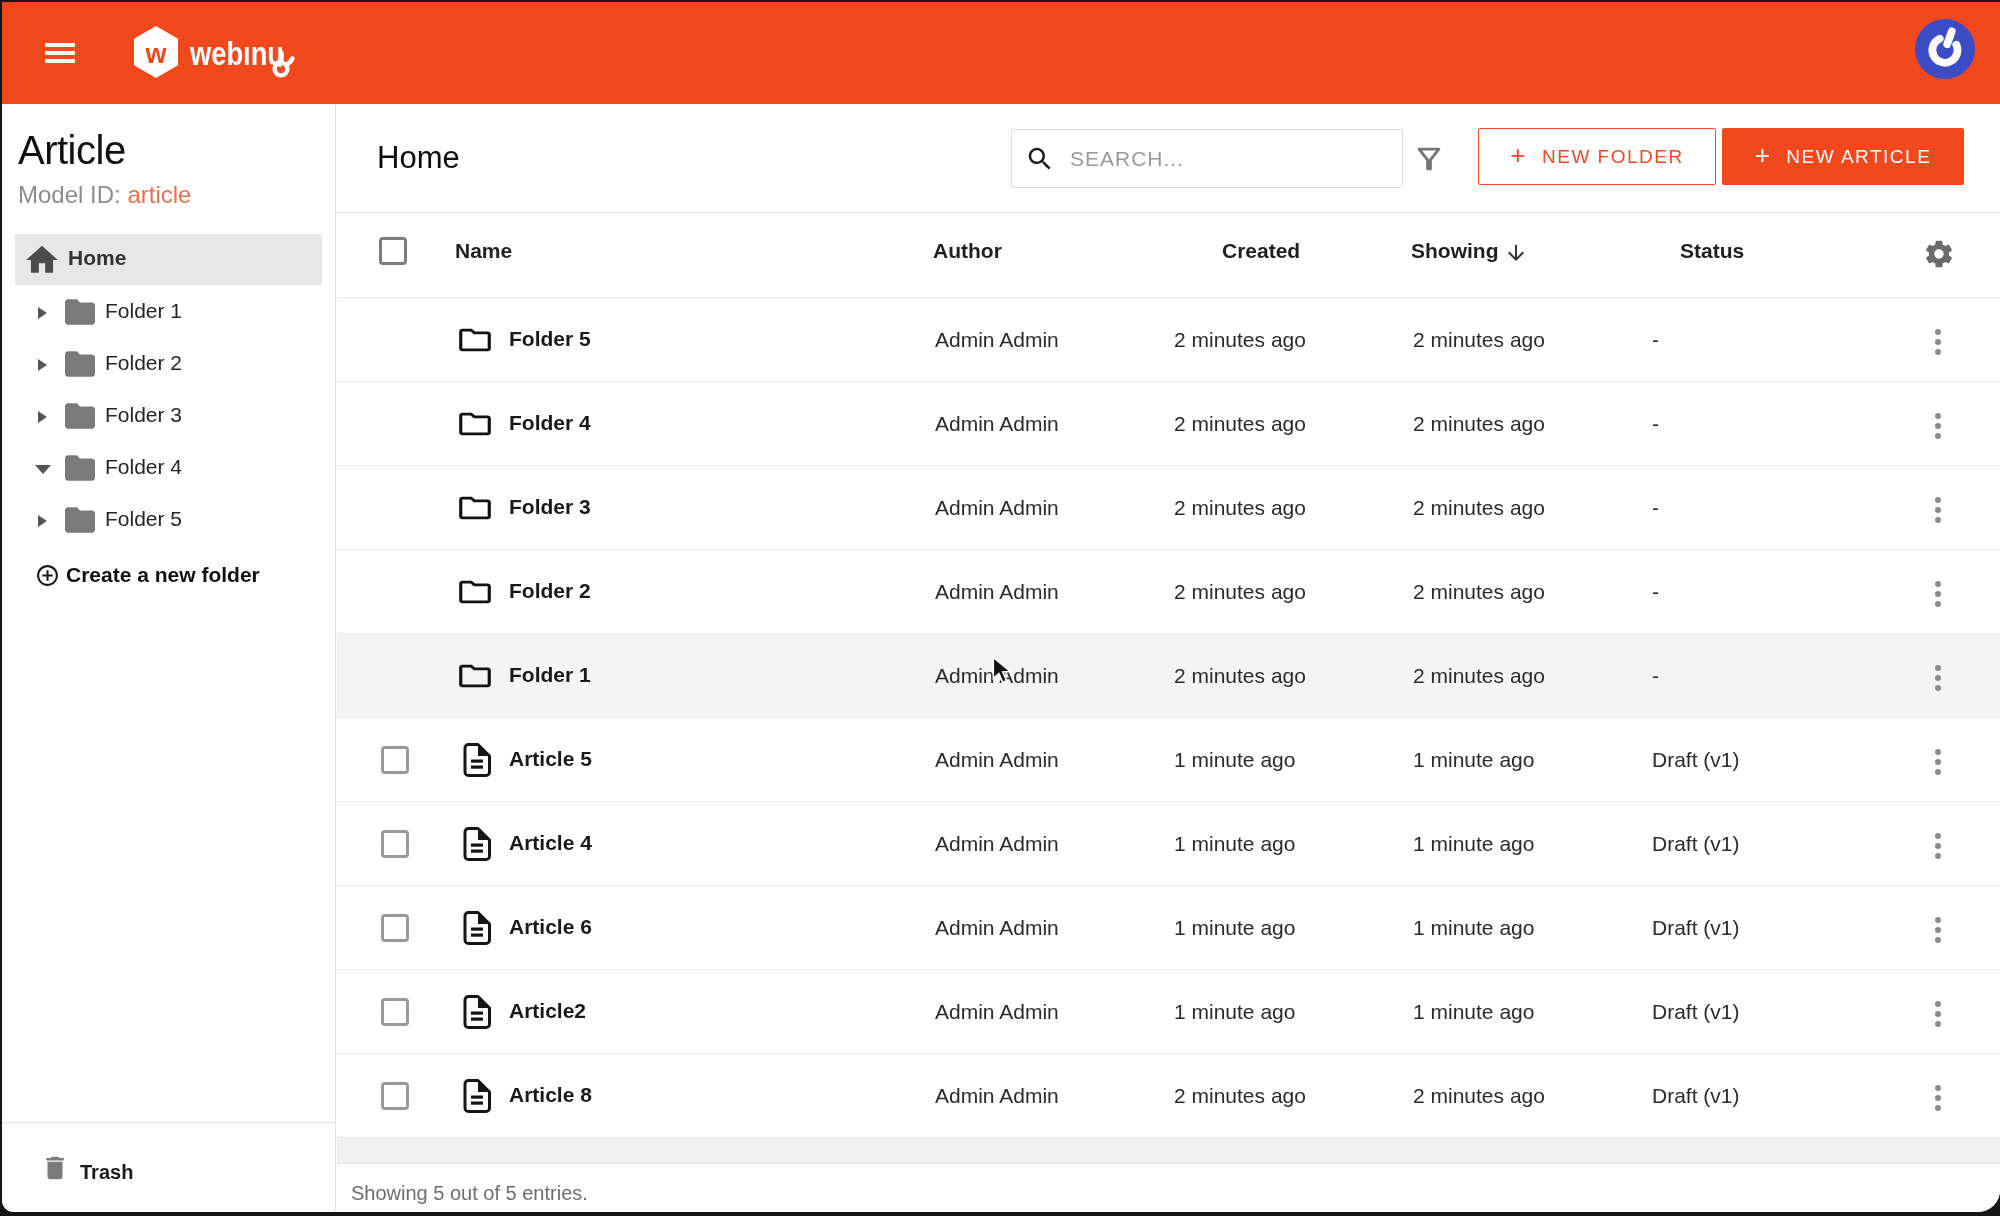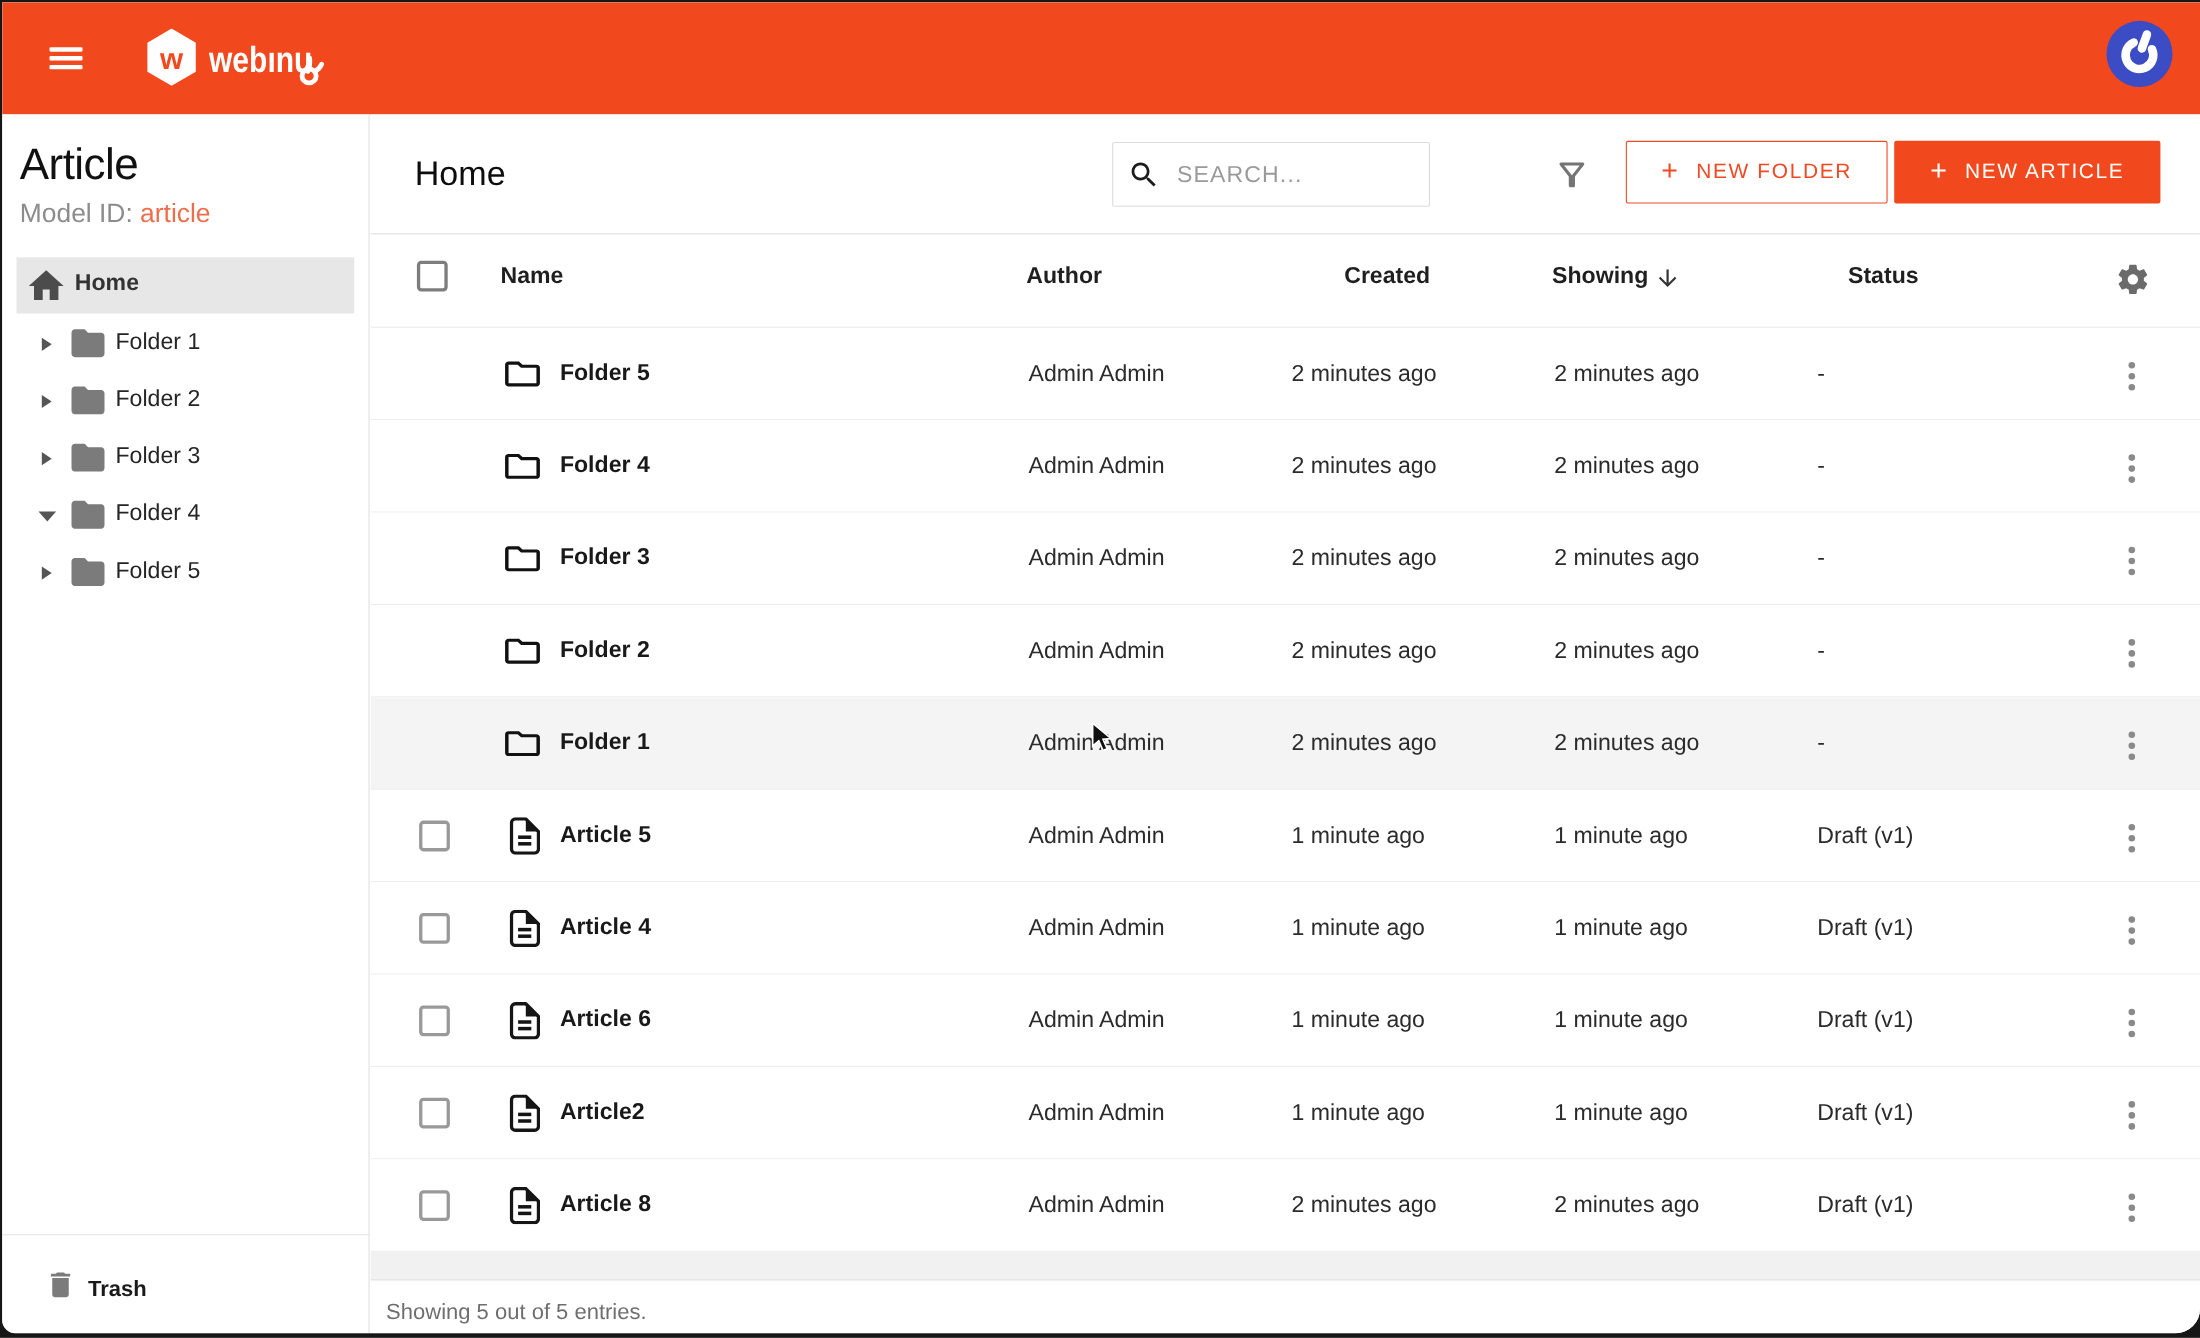--- a/index.html
+++ b/index.html
@@ -24,21 +24,21 @@
   border-left:9px solid #555; border-top:6px solid transparent; border-bottom:6px solid transparent; }
 .tree-caret.down { border-left:8px solid transparent; border-right:8px solid transparent;
   border-top:9px solid #555; border-bottom:none; left:33px; top:23px; }
 .tree-label { position:absolute; left:103px; top:13px; font-size:21px; color:#252525; }
 .sb-bottom { position:absolute; left:0; top:1018px; width:334px; border-top:1px solid #e4e4e4; height:90px; }
 
 
 #main { position:absolute; left:335px; top:102px; width:1663px; height:1108px; background:#ffffff; }
 #titlebar { position:absolute; left:0; top:0; width:1663px; height:109px; border-bottom:1px solid #e2e2e2; }
 .page-title { position:absolute; left:40px; top:36px; font-size:31px; color:#0d0d0d; }
-#searchbox { position:absolute; left:674px; top:25px; width:289px; height:59px; border:1px solid #dcdcdc; border-radius:2px; background:#fff; }
+#searchbox { position:absolute; left:674px; top:25px; width:392px; height:59px; border:1px solid #dcdcdc; border-radius:2px; background:#fff; }
 #searchbox .ph { position:absolute; left:58px; top:17px; font-size:21px; letter-spacing:1px; color:#9a9a9a; }
 .btn { position:absolute; top:24px; height:57px; border-radius:2px; font-size:19px; letter-spacing:1.5px;
   display:flex; align-items:center; justify-content:center; }
 #btn-folder { left:1141px; width:238px; border:1px solid #ef4a23; color:#ef4a23; background:#fff; }
 #btn-article { left:1385px; width:242px; background:#f2481e; color:#ffffff; }
 .btn .plus { font-size:26px; font-weight:400; margin-right:15px; margin-top:-3px; }
 
 
 #thead { position:absolute; left:0; top:107px; width:1663px; height:87px; border-bottom:1px solid #e8e8e8; }
 .th { position:absolute; top:28px; font-size:21px; font-weight:700; color:#1f1f1f; }
@@ -120,20 +120,26 @@
         </svg>
       <div class="tree-label">Folder 4</div>
     </div>
     <div class="tree-row" style="top:390px">
       <div class="tree-caret"></div>
       <svg class="abs" style="left:60px; top:7px" width="36" height="38" viewBox="0 0 24 24" preserveAspectRatio="none">
           <path d="M4 20q-.825 0-1.412-.587Q2 18.825 2 18V6q0-.825.588-1.412Q3.175 4 4 4h6l2 2h8q.825 0 1.413.588Q22 7.175 22 8v10q0 .825-.587 1.413Q20.825 20 20 20Z" fill="#7b7b7b"></path>
         </svg>
       <div class="tree-label">Folder 5</div>
     </div>
+    <div class="abs" style="left:0; top:447px; width:334px; height:50px">
+      <svg class="abs" style="left:33px; top:12px" width="25" height="25" viewBox="0 0 24 24">
+          <path d="M13 7h-2v4H7v2h4v4h2v-4h4v-2h-4V7zm-1-5C6.48 2 2 6.48 2 12s4.48 10 10 10 10-4.48 10-10S17.52 2 12 2zm0 18c-4.41 0-8-3.59-8-8s3.59-8 8-8 8 3.59 8 8-3.59 8-8 8z" fill="#1a1a1a"></path>
+        </svg>
+      <div class="abs" style="left:64px; top:12px; font-size:21px; font-weight:700; color:#111">Create a new folder</div>
+    </div>
     <div class="sb-bottom">
       <svg class="abs" style="left:38px; top:28px" width="30" height="34" viewBox="0 0 24 24">
           <path d="M6 19c0 1.1.9 2 2 2h8c1.1 0 2-.9 2-2V7H6v12zM19 4h-3.5l-1-1h-5l-1 1H5v2h14V4z" fill="#7b7b7b"></path>
         </svg>
       <div class="abs" style="left:78px; top:38px; font-size:20px; font-weight:700; color:#1a1a1a">Trash</div>
     </div>
   </div>
   <div id="main">
     <div id="titlebar">
       <div class="page-title">Home</div>

